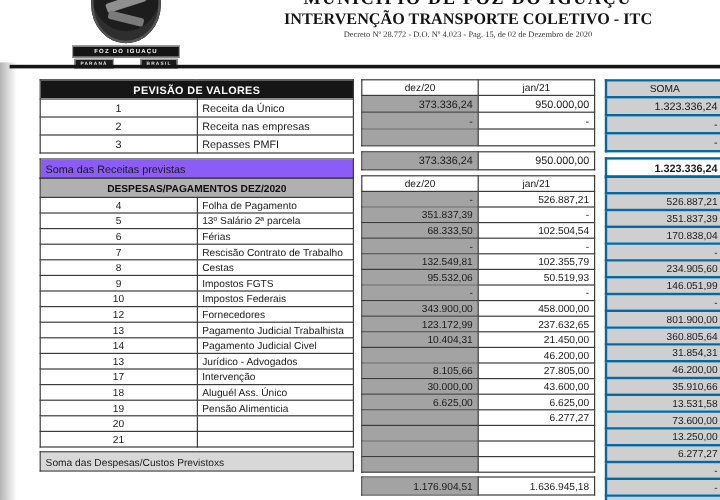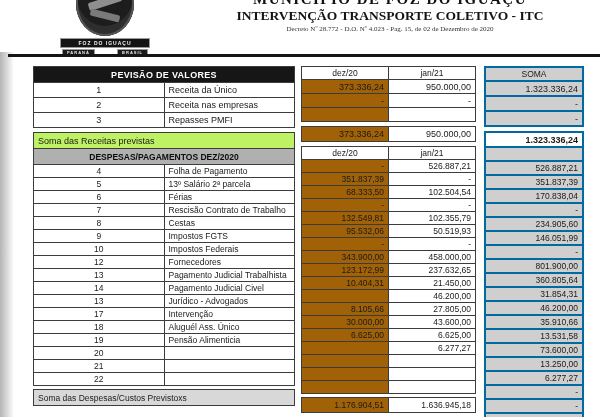--- a/index.html
+++ b/index.html
@@ -32,37 +32,37 @@
   #decree{position:absolute;top:25px;left:0;width:100%;font-size:7px;color:#333;
     font-family:"Liberation Serif",serif;white-space:nowrap;}
   #rule{position:absolute;left:8px;top:54px;width:592px;height:3px;background:#151515;}
   
   .tgroup{position:absolute;left:33px;display:flex;align-items:flex-start;}
   table{border-collapse:collapse;table-layout:fixed;}
   td,th{border:1px solid #3c3c3c;padding:0;font-weight:normal;overflow:hidden;white-space:nowrap;}
   .t-labels{width:262px;}
   .t-labels .c-rownum{width:20px;text-align:center;}
   .t-labels .c-label{width:242px;text-align:left;padding-left:4px;}
-  .t-nums{width:175px;margin-left:6px;}
+  .t-nums{width:195px;margin-left:6px;}
   .t-nums .c-dez{width:90px;}
   .t-nums .c-jan{width:84px;}
   .t-soma{width:100px;margin-left:8px;}
   .t-soma td,.t-soma th{border:2px solid #0369a1;}
   .num{text-align:right;padding-right:4px;}
-  .c-dez{background:#a16207;}
+  .c-dez{background:#a3a3a3;}
   .c-jan{background:#ffffff;}
   .c-soma{background:#cfcfcf;}
   tr.spacer td{border:none;background:#fff;}
   
   #g-revenue{top:66px;font-size:9px;}
   #g-revenue .t-labels th.bar{height:15px;background:#161616;color:#fff;font-weight:bold;
     text-align:center;font-size:9px;letter-spacing:.3px;}
   #g-revenue .t-labels td{height:14px;}
   #g-revenue .t-labels tr.spacer td{height:3px;}
-  #g-revenue .t-labels tr.total td{height:15px;background:#bef264;}
+  #g-revenue .t-labels tr.total td{height:15px;background:#8b5cf6;}
   #g-revenue .t-nums th,#g-revenue .t-soma th{height:12px;font-size:8.5px;text-align:center;}
   #g-revenue .t-nums td,#g-revenue .t-soma td{height:13px;}
   #g-revenue tr.spacer td{height:4px !important;}
   #g-revenue tr.total td{height:14px;}
   
   #g-expense{top:148px;font-size:8.5px;}
   #g-expense .t-nums,#g-expense .t-soma{margin-top:-2px;}
   #g-expense .t-labels th.bar{height:15px;background:#b0b0b0;color:#0d0d0d;font-weight:bold;
     text-align:center;font-size:8.5px;}
   #g-expense .t-labels td{height:12px;}
@@ -253,24 +253,20 @@
             <td class="c-label">Pensão Alimenticia</td>
           </tr>
           <tr>
             <td class="c-rownum">20</td>
             <td class="c-label"></td>
           </tr>
           <tr>
             <td class="c-rownum">21</td>
             <td class="c-label"></td>
           </tr>
-          <tr>
-            <td class="c-rownum">22</td>
-            <td class="c-label"></td>
-          </tr>
         </tbody>
       <tfoot>
         <tr class="spacer">
             <td colspan="2"></td>
           </tr>
         <tr class="total">
           <td colspan="2" class="c-label">Soma das Despesas/Custos Previstoxs</td>
           </tr>
       </tfoot>
     </table>

